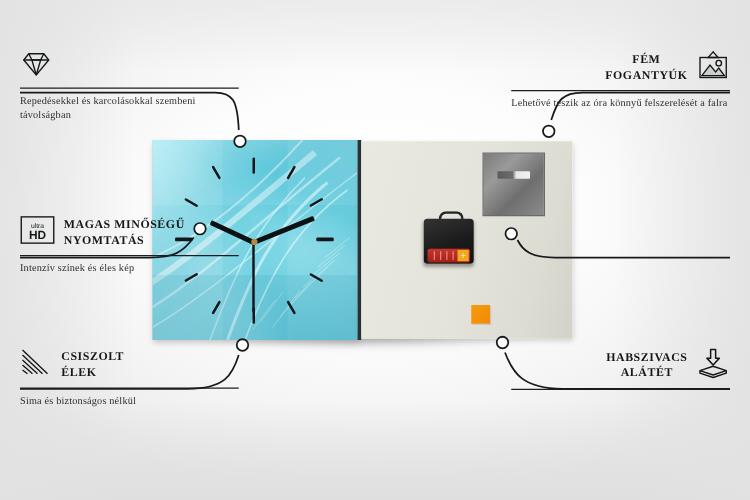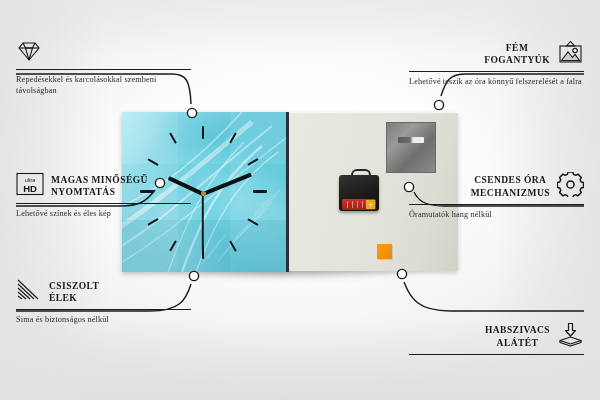--- a/index.html
+++ b/index.html
@@ -366,21 +366,21 @@
           <text x="14" y="10" font-family="Liberation Sans, sans-serif" font-size="5.4" text-anchor="middle" fill="#15181a">ultra</text>
           <text x="14" y="19.5" font-family="Liberation Sans, sans-serif" font-size="9.5" font-weight="bold" text-anchor="middle" fill="#15181a">HD</text>
         </svg>
       </span>
       <span class="title">
         <span>MAGAS MINŐSÉGŰ</span><br>
         <span>NYOMTATÁS</span>
       </span>
     </div>
     <div class="rule"></div>
-    <div class="desc">Lehetővé színek és éles kép</div>
+    <div class="desc">Intenzív színek és éles kép</div>
   </div>
 
   <div class="callout left" style="left:16px; top:278px; width:175px;">
     <div class="head">
       <span class="icon">
         <svg width="26" height="24" viewBox="0 0 26 24">
           <g stroke="#15181a" stroke-width="1.1" fill="none">
             <path d="M2,2 L22,21"></path>
               <path d="M2,6 L18,21"></path>
               <path d="M2,10 L14,21"></path>
@@ -412,40 +412,22 @@
             <path d="M4.5,20.5 L11,12 L15.5,17.5 L18,14.5 L22.5,20.5 Z" fill="#15181a" fill-opacity="0.12"></path>
             <circle cx="18" cy="10.5" r="2.2"></circle>
           </g>
         </svg>
       </span>
     </div>
     <div class="rule"></div>
     <div class="desc">Lehetővé teszik az óra könnyű felszerelését a falra</div>
   </div>
 
-  <div class="callout right" style="left:409px; top:172px; width:175px;">
-    <div class="head">
-      <span class="title">
-        <span>CSENDES ÓRA</span><br>
-        <span>MECHANIZMUS</span>
-      </span>
-      <span class="icon">
-        <svg width="27" height="25" viewBox="0 0 27 25">
-          <g fill="none" stroke="#15181a" stroke-width="1.5" stroke-linejoin="round">
-            <path d="M11,2.4 h5 l0.6,2.4 2.3,1 2.2,-1.2 3.5,3.5 -1.2,2.2 1,2.3 2.4,0.6 v5 l-2.4,0.6 -1,2.3 1.2,2.2 -3.5,3.5 -2.2,-1.2 -2.3,1 -0.6,2.4 h-5 l-0.6,-2.4 -2.3,-1 -2.2,1.2 -3.5,-3.5 1.2,-2.2 -1,-2.3 -2.4,-0.6 v-5 l2.4,-0.6 1,-2.3 -1.2,-2.2 3.5,-3.5 2.2,1.2 2.3,-1 z" transform="translate(0.2,-2.4) scale(0.98)"></path>
-            <circle cx="13.5" cy="12.5" r="3.6"></circle>
-          </g>
-        </svg>
-      </span>
-    </div>
-    <div class="rule"></div>
-    <div class="desc">Óramutatók hang nélkül</div>
-  </div>
-
-  <div class="callout right" style="left:409px; top:278px; width:175px;margin-top:44px;">
+
+  <div class="callout right" style="left:409px; top:278px; width:175px;">
     <div class="head">
       <span class="title">
         <span>HABSZIVACS</span><br>
         <span>ALÁTÉT</span>
       </span>
       <span class="icon">
         <svg width="27" height="25" viewBox="0 0 27 25">
           <g fill="none" stroke="#15181a" stroke-width="1.2" stroke-linejoin="round">
             <path d="M11.5,1.5 h4 v7 h3 l-5,5.5 -5,-5.5 h3 z"></path>
             <path d="M13.5,15 L24,18.5 L13.5,22 L3,18.5 Z"></path>

